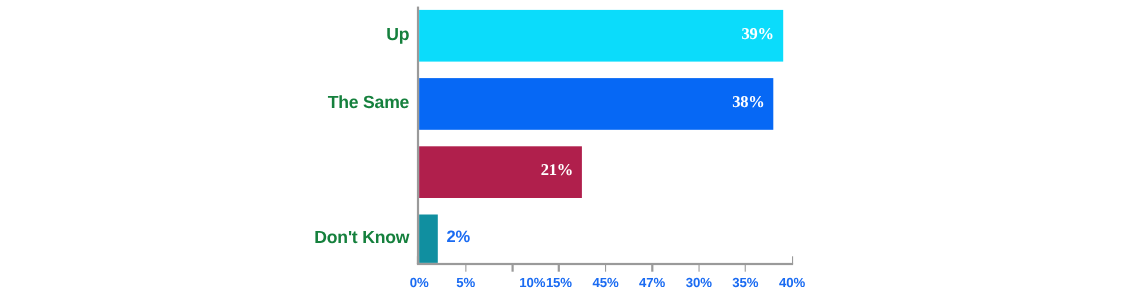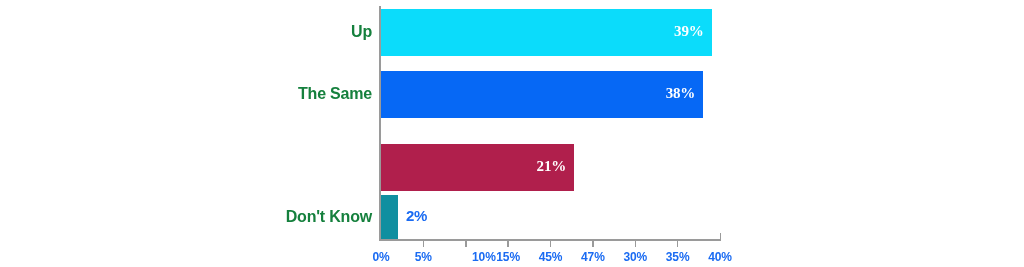--- a/index.html
+++ b/index.html
@@ -130,21 +130,21 @@
     <div class="cat-label" style="top:208px;">Don't Know</div>
 
     <div class="bar" id="bar-0" style="top: 9px; height: 47px; background: rgb(11, 220, 251); width: 330.525px;">
       <span class="bar-value-in" style="top:14px;">39%</span>
     </div>
 
     <div class="bar" id="bar-1" style="top: 57px; height: 47px; background: rgb(6, 104, 245); width: 322.05px; margin-top: 14px;">
       <span class="bar-value-in" style="top:14px;">38%</span>
     </div>
 
-    <div class="bar" id="bar-2" style="top: 144px; height: 47px; background: rgb(176, 31, 76); width: 193px;">
+    <div class="bar" id="bar-2" style="top: 133px; height: 47px; background: rgb(176, 31, 76); width: 148px;">
       <span class="bar-value-in" style="top:14px;">21%</span>
     </div>
 
     <div class="bar" id="bar-3" style="top: 195px; height: 44px; background: rgb(16, 143, 160); width: 16.95px;"></div>
     <span class="bar-value-out" id="bar-3-value" style="top: 207px; left: 405.95px;">2%</span>
 
     <div class="y-axis-line"></div>
     <div class="x-axis-line"></div>
     <div class="tick-end-left"></div>
     <div class="tick-end-right"></div>

